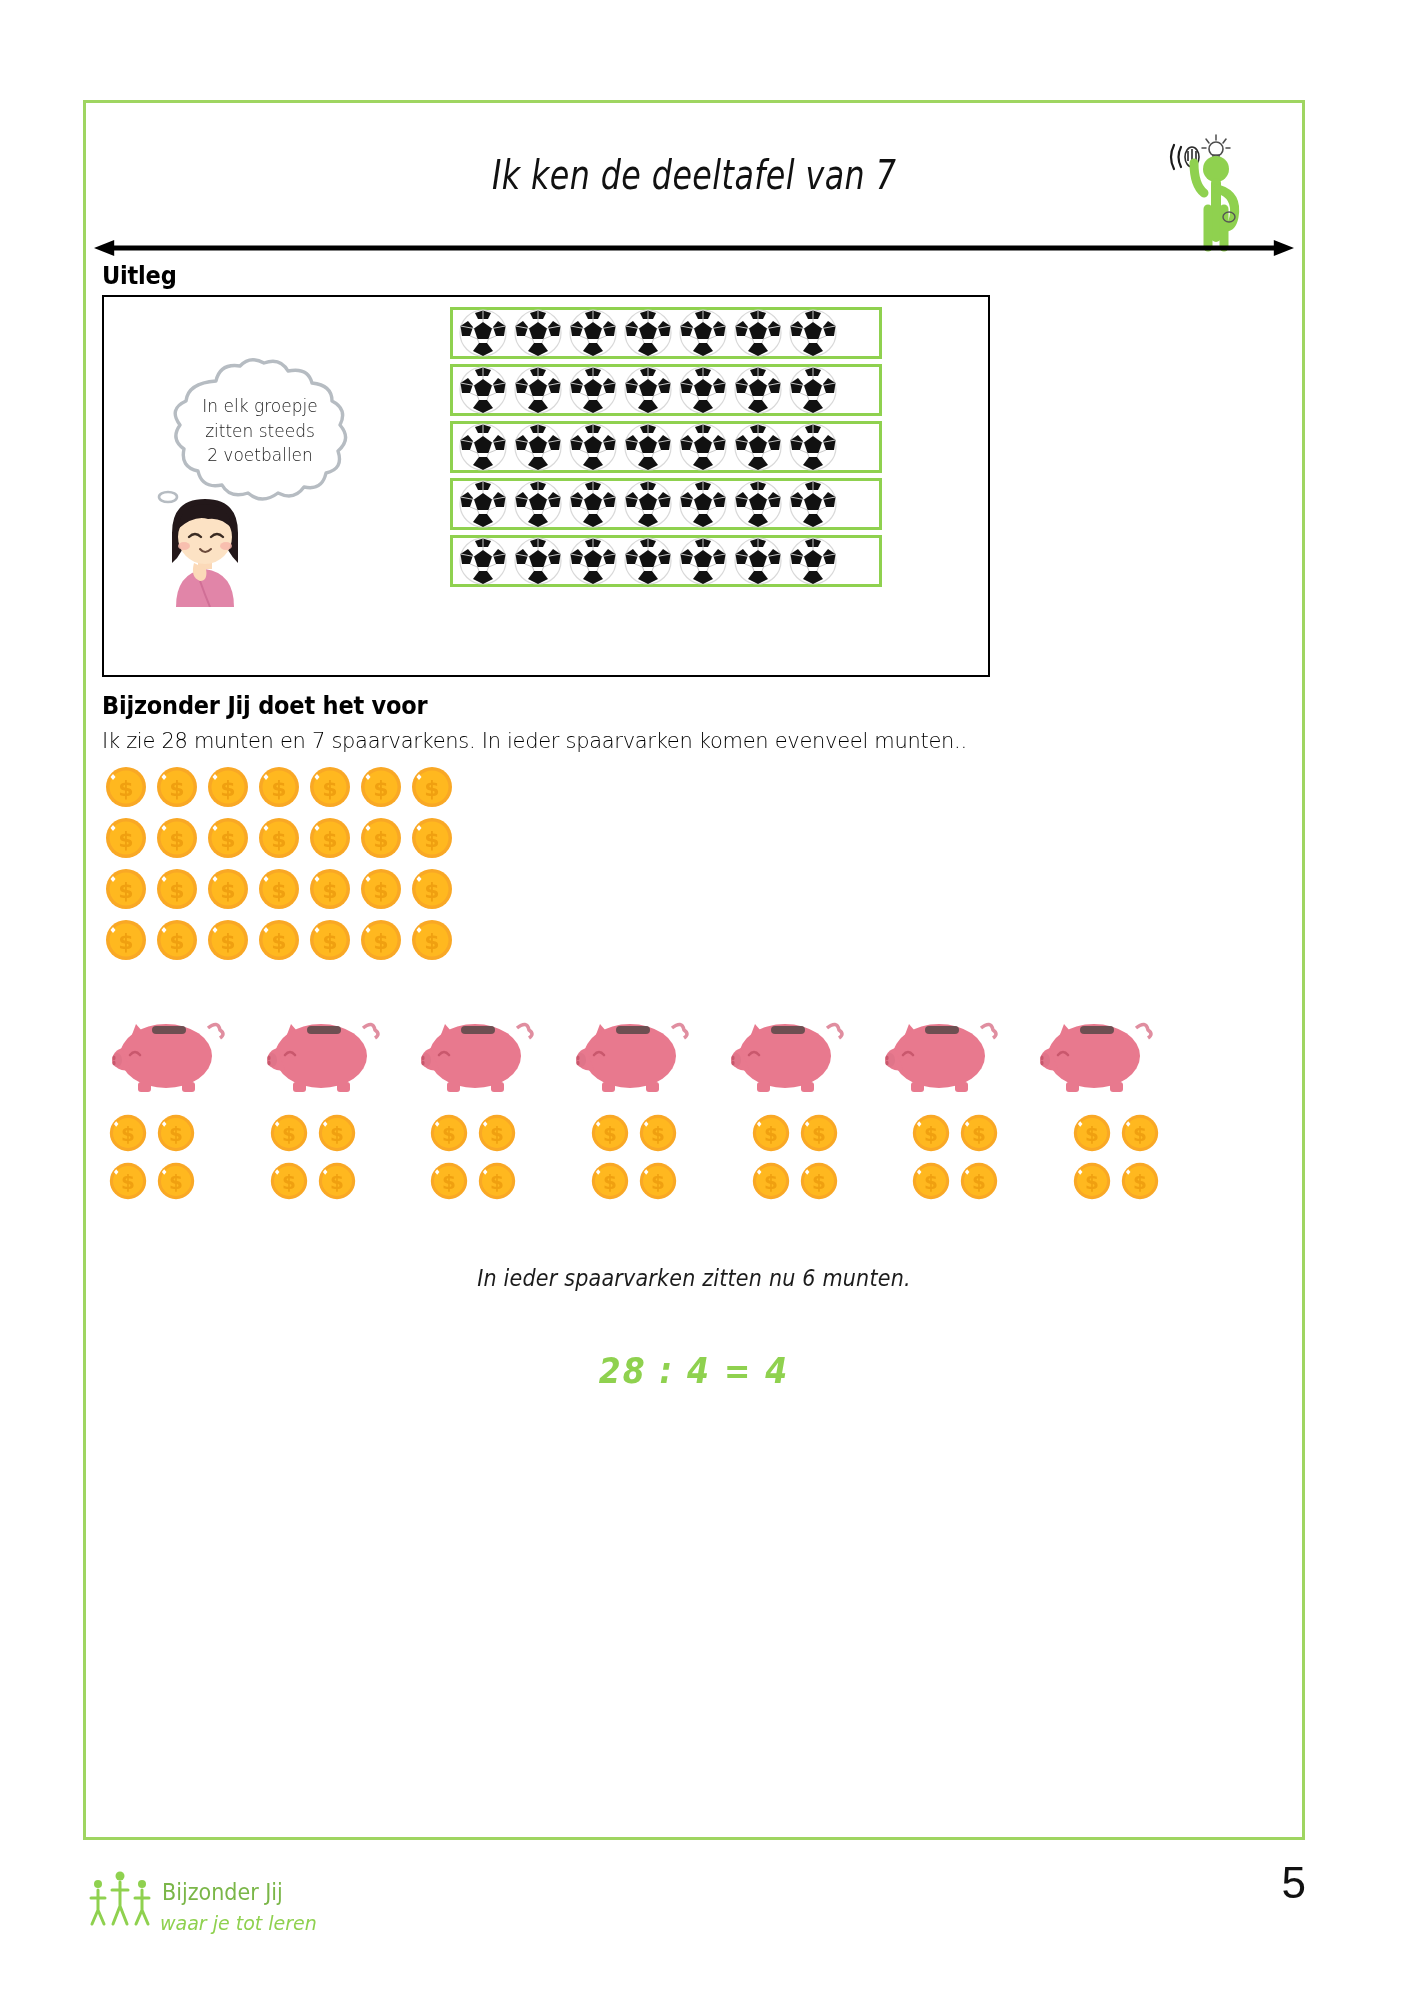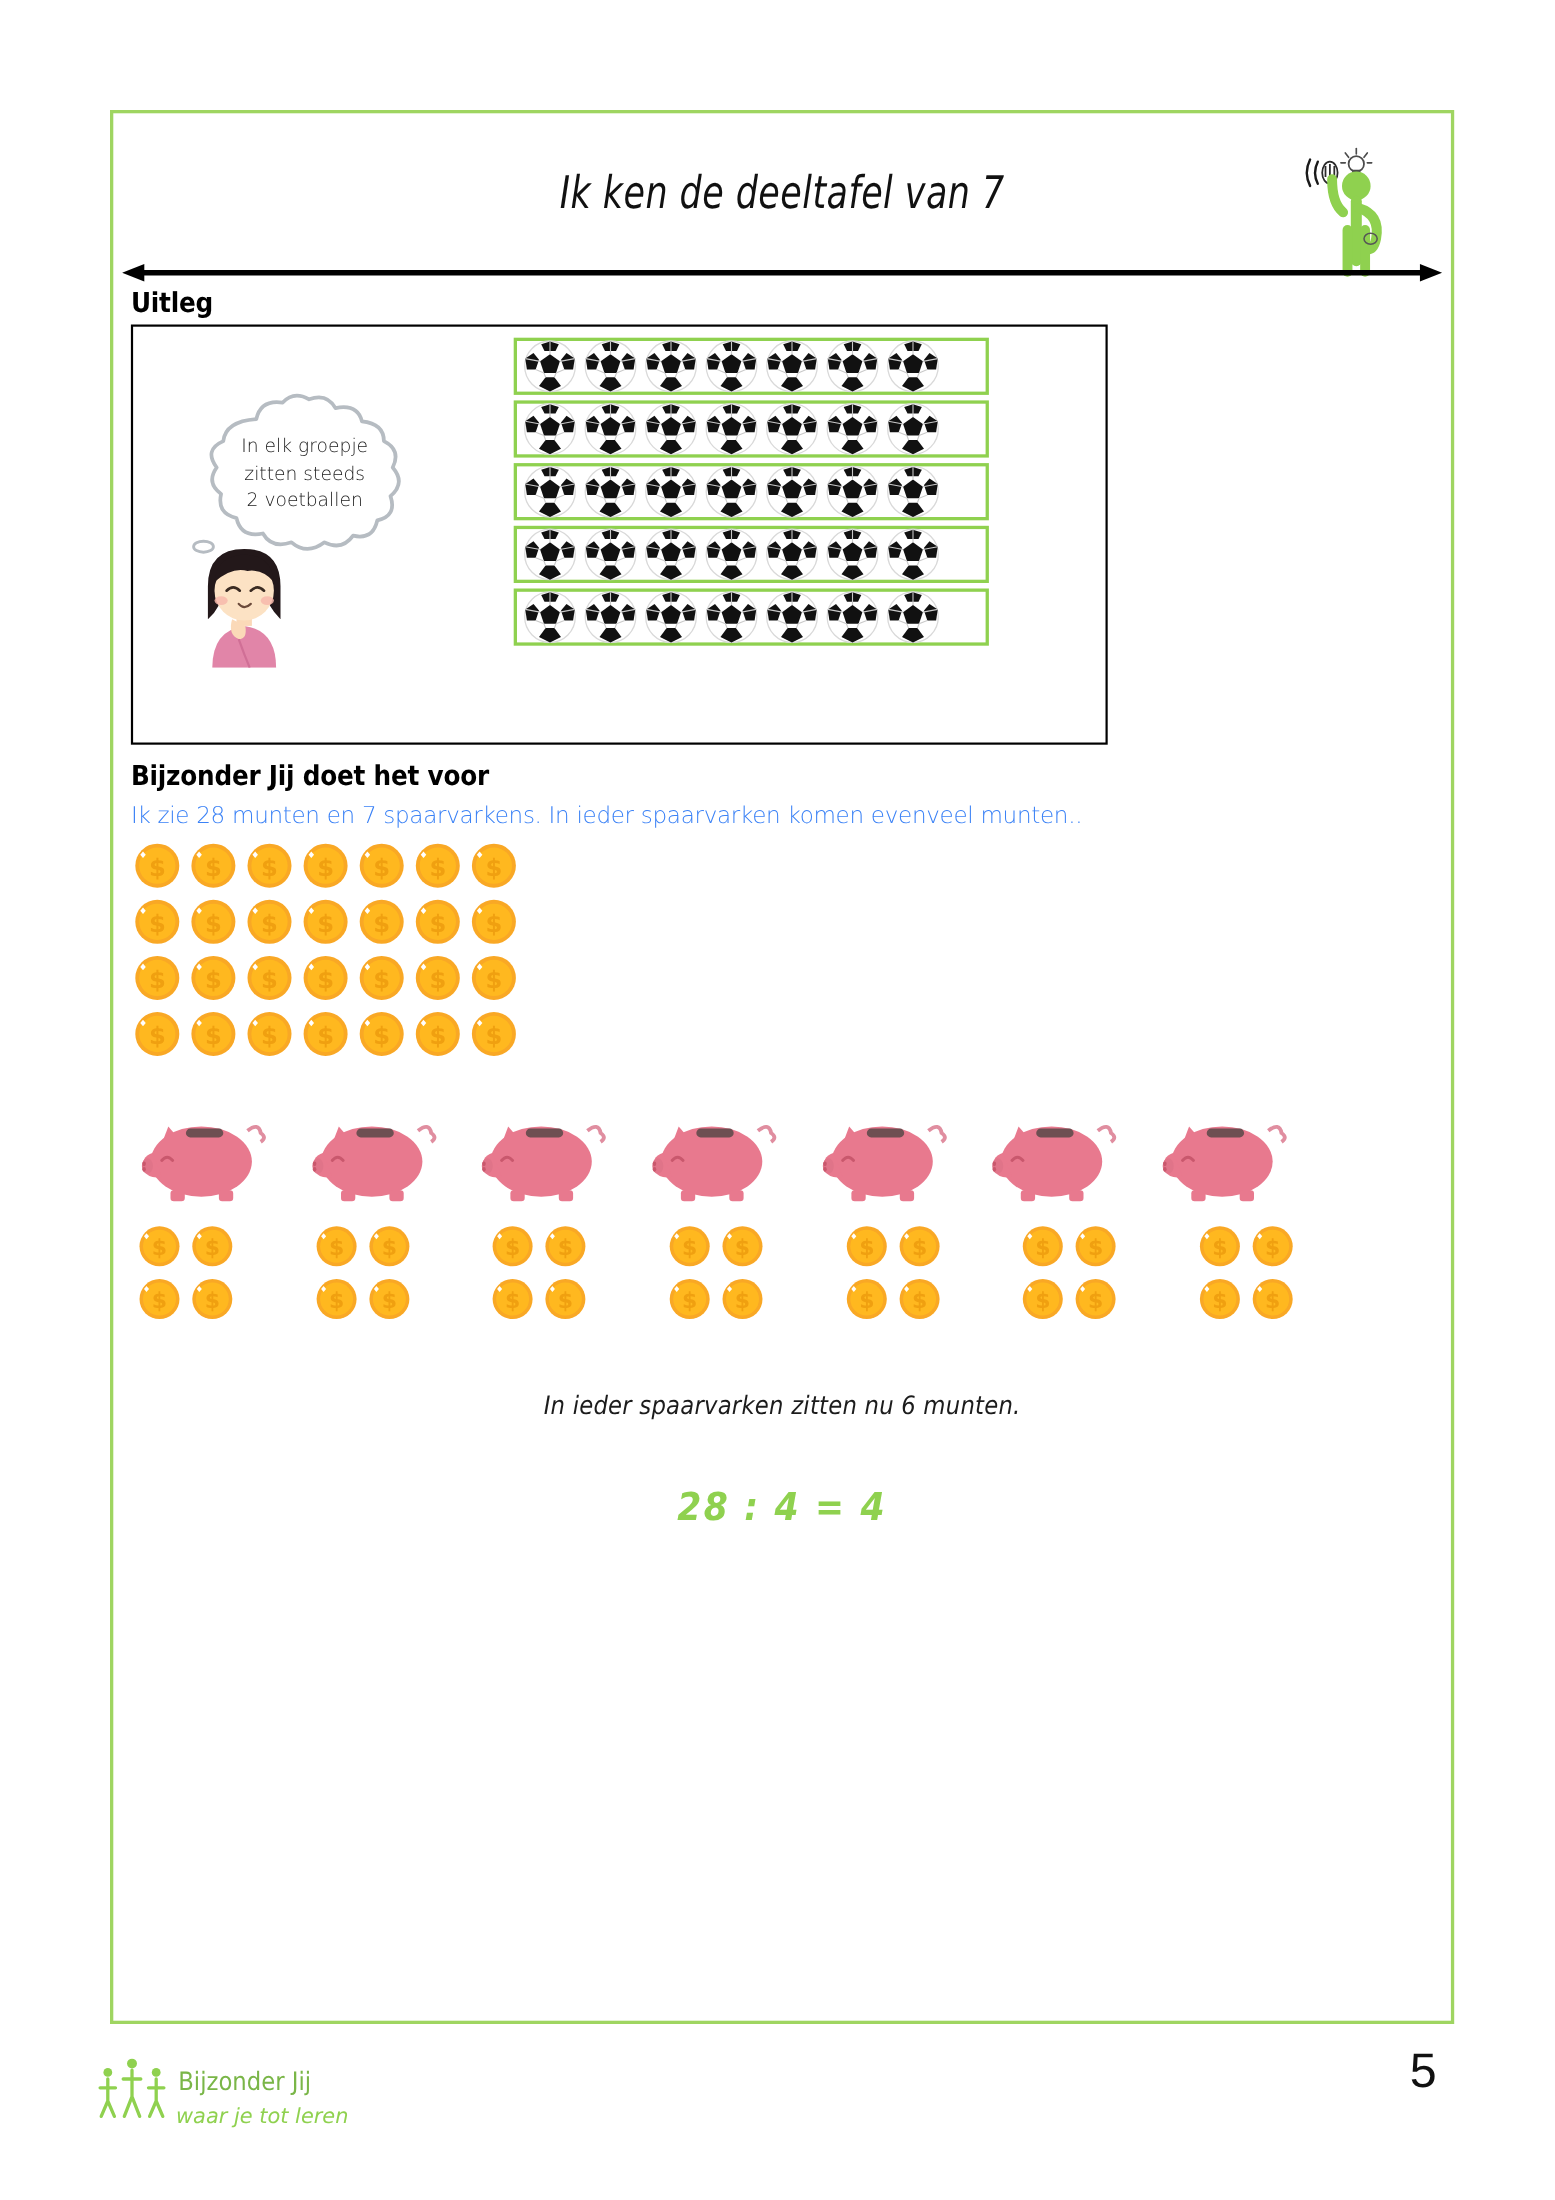--- a/index.html
+++ b/index.html
@@ -11,21 +11,21 @@
     width: 1414px;
     height: 2000px;
     font-family: "Liberation Sans", sans-serif;
     position: relative;
     overflow: hidden;
   }
 
   
   .page-frame {
     position: absolute;
-    left: 100px;
+    left: 83px;
     top: 100px;
     width: 1222px;
     height: 1740px;
     border: 3px solid #9fd561;
     box-sizing: border-box;
     background: #ffffff;
   }
 
   
   .title-row {
@@ -156,21 +156,21 @@
   }
 
   
   .intro-line {
     position: absolute;
     left: 16px;
     top: 626px;
     font-family: "DejaVu Sans", sans-serif;
     font-weight: 300;
     font-size: 21px;
-    color: #3b82f6;
+    color: #000000;
     letter-spacing: -0.3px;
   }
 
   
   .coin-grid {
     position: absolute;
     left: 18px;
     top: 662px;
     display: grid;
     grid-template-columns: repeat(7, 51px);

